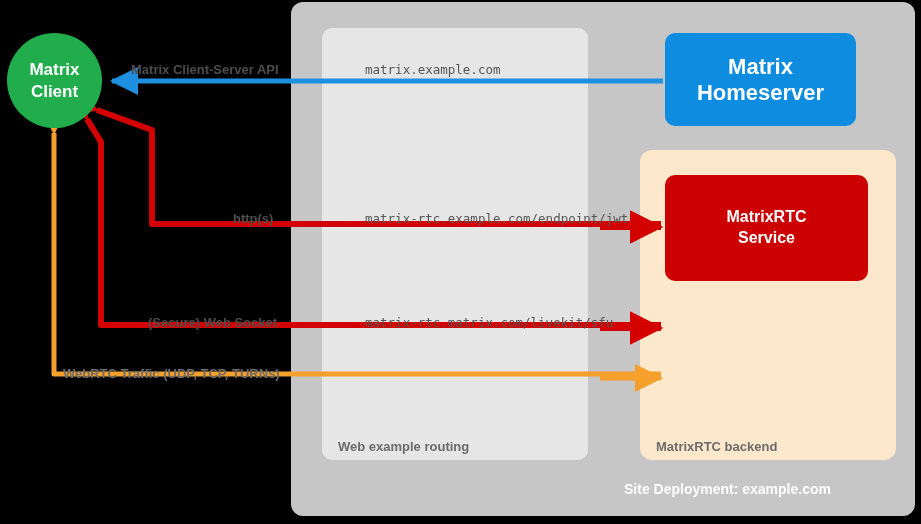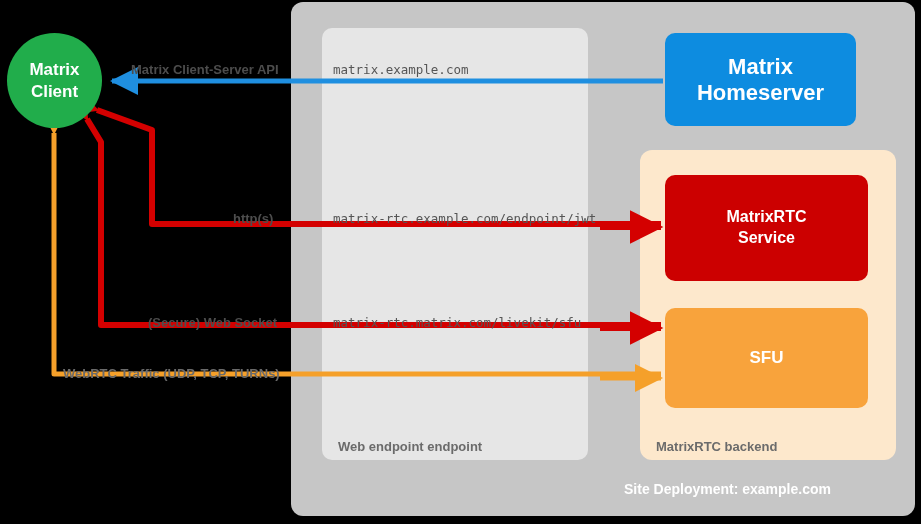--- a/index.html
+++ b/index.html
@@ -102,20 +102,21 @@
     font-weight: bold;
     color: #4d4d4d;
     white-space: nowrap;
   }
   .edge-label.orange { color: #6b6b6b; }
   .mono-label {
     font-family: "DejaVu Sans Mono", "Liberation Mono", monospace;
     font-size: 12.5px;
     color: #555555;
     white-space: nowrap;
+    margin-left: 32px;
   }
   .lbl-cs-api { left: 131px; top: 62px; }
   .lbl-https { left: 233px; top: 211px; }
   .lbl-ws { left: 148px; top: 315px; }
   .lbl-webrtc { left: 63px; top: 366px; }
   .lbl-matrix-dom { left: 333px; top: 62px; }
   .lbl-jwt-dom { left: 333px; top: 211px; }
   .lbl-sfu-dom { left: 333px; top: 315px; }
 </style>
 </head>
@@ -161,30 +162,27 @@
 
   <div class="abs homeserver-box">
     <span>Matrix Homeserver</span>
   </div>
 
   <div class="abs auth-service-box">
     <span>MatrixRTC</span>
     <span>Service</span>
   </div>
 
-  <div class="abs sfu-box">
-    <span>SFU</span>
-  </div>
 
   <div class="abs edge-label lbl-cs-api">Matrix Client-Server API</div>
   <div class="abs edge-label lbl-https">http(s)</div>
   <div class="abs edge-label lbl-ws">(Secure) Web Socket</div>
   <div class="abs edge-label orange lbl-webrtc">WebRTC Traffic (UDP, TCP, TURNs)</div>
 
   <div class="abs mono-label lbl-matrix-dom">matrix.example.com</div>
   <div class="abs mono-label lbl-jwt-dom">matrix-rtc.example.com/endpoint/jwt</div>
   <div class="abs mono-label lbl-sfu-dom">matrix-rtc.matrix.com/livekit/sfu</div>
 
-  <div class="abs caption caption-web">Web endpoint endpoint</div>
+  <div class="abs caption caption-web">Web example routing</div>
   <div class="abs caption caption-rtc">MatrixRTC backend</div>
   <div class="abs caption-site">Site Deployment: example.com</div>
 
 </div>
 
 </body></html>

